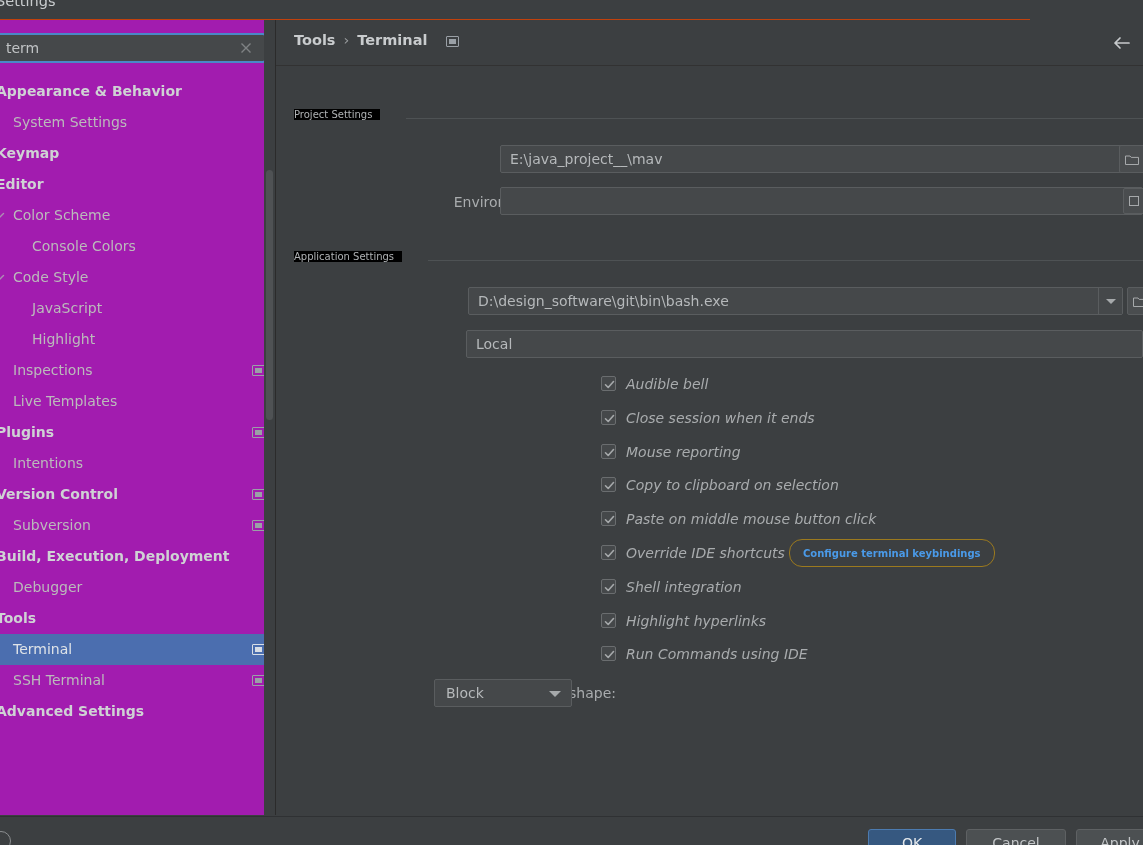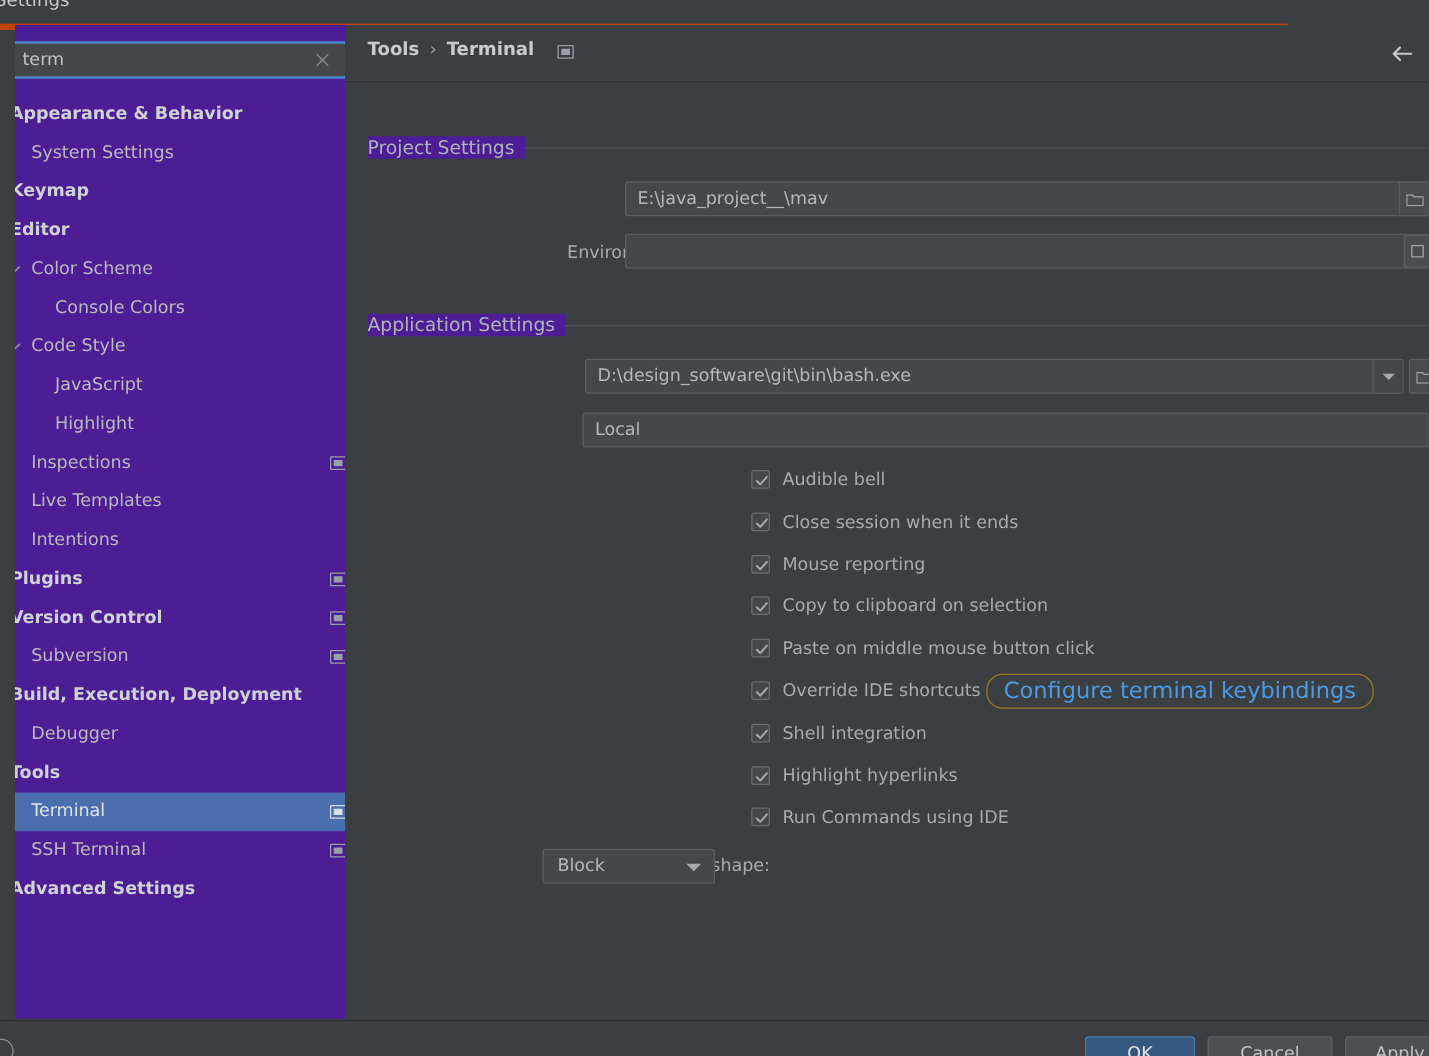--- a/index.html
+++ b/index.html
@@ -31,23 +31,23 @@
     position: absolute;
     left: -4px; top: -7px;
     font-size: 14.5px;
     color: #c9ccce;
     white-space: nowrap;
   }
 
   
   .sidebar {
     position: absolute;
-    left: 12px; top: 20px;
+    left: 0; top: 20px;
     width: 275px; height: 795px;
-    background: #4c1d95;
+    background: #a21caf;
     border-right: 1px solid #2b2b2b;
     overflow: hidden;
   }
   .content {
     position: absolute;
     left: 276px; top: 20px;
     width: 867px; height: 795px;
     background: #3c3f41;
     overflow: hidden;
   }
@@ -193,24 +193,24 @@
     width: 24px; height: 22px;
     cursor: pointer;
   }
   .back-arrow svg { display: block; }
 
   
   .panel { position: absolute; left: 0; top: 45px; width: 867px; height: 750px; }
 
   .section-title {
     position: absolute;
-    font-size: 15px;
+    font-size: 10px;
     color: #b0b3b5;
     white-space: nowrap;
-    background: #4c1d95;
+    background: #000000;
     padding-right: 8px;
     z-index: 2;
   }
   .section-rule {
     position: absolute;
     height: 1px;
     background: #4e5254;
     z-index: 1;
   }
 
@@ -304,38 +304,40 @@
     border-radius: 2px;
   }
   .cbox svg { position: absolute; left: 1px; top: 1px; display:block; }
   .cbrow .cblabel {
     position: absolute;
     left: 25px; top: 0;
     line-height: 20px;
     font-size: 14px;
     color: #a9acae;
     white-space: nowrap;
+    font-style: italic;
   }
 
   
   .link-pill {
     position: absolute;
     box-sizing: border-box;
     border: 1.5px solid #9c7a1e;
     border-radius: 13px;
     background: #3c3f41;
     height: 28px;
     line-height: 25px;
     padding: 0 13px;
     white-space: nowrap;
   }
   .link-pill .linktext {
-    font-size: 18px;
+    font-size: 10px;
     color: #4a9ae8;
     white-space: nowrap;
+    font-weight: bold;
   }
 
   
   .combo {
     position: absolute;
     box-sizing: border-box;
     background: #45484a;
     border: 1px solid #5a5d5f;
     border-radius: 2px;
     height: 28px;
@@ -450,26 +452,26 @@
       <div class="tree-row lvl2">
         <span class="label">Highlight</span>
       </div>
       <div class="tree-row lvl1">
         <span class="label">Inspections</span>
         <span class="scope-badge"></span>
       </div>
       <div class="tree-row lvl1">
         <span class="label">Live Templates</span>
       </div>
-      <div class="tree-row lvl1">
-        <span class="label">Intentions</span>
-      </div>
       <div class="tree-row lvl0 group">
         <span class="label">Plugins</span>
         <span class="scope-badge"></span>
+      </div>
+      <div class="tree-row lvl1">
+        <span class="label">Intentions</span>
       </div>
       <div class="tree-row lvl0 group">
         <span class="label">Version Control</span>
         <span class="scope-badge"></span>
       </div>
       <div class="tree-row lvl1">
         <span class="label">Subversion</span>
         <span class="scope-badge"></span>
       </div>
       <div class="tree-row lvl0 group">

